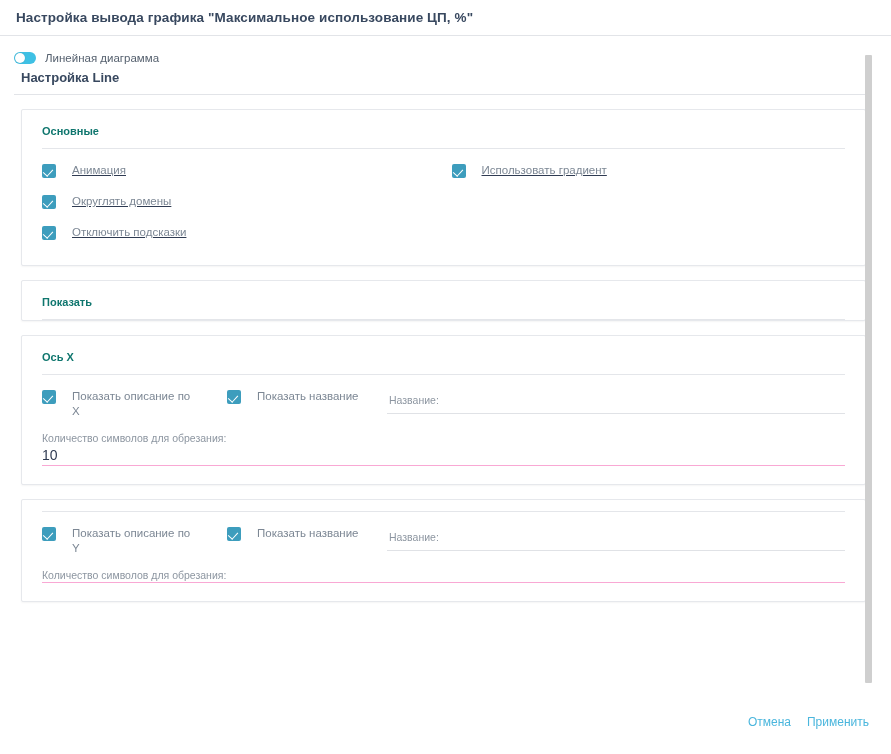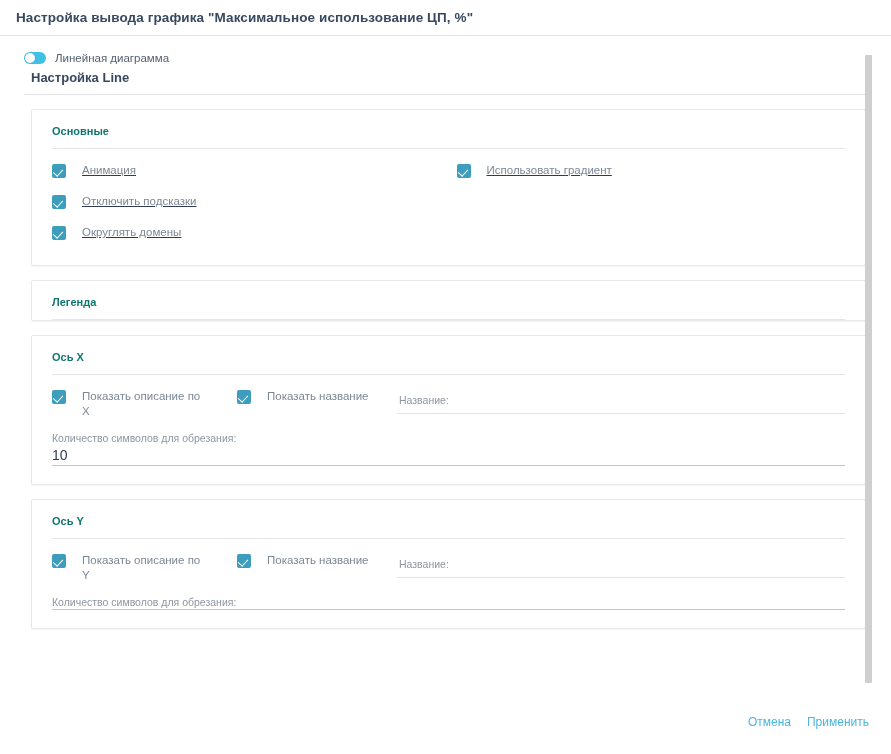--- a/index.html
+++ b/index.html
@@ -35,21 +35,20 @@
   }
 
   
   .dialog-body {
     position: absolute;
     top: 37px;
     left: 0;
     right: 0;
     bottom: 36px;
     overflow: hidden;
-    margin-left: 10px;
   }
 
   .scroll-area {
     position: absolute;
     inset: 0;
     padding: 0;
   }
 
   
   .toggle-row {
@@ -293,39 +292,39 @@
       <div class="card-rule"></div>
       <div class="card-inner">
         <div class="cb-grid">
           <div class="cb-col">
             <div class="cbrow">
               <div class="checkbox"></div>
               <div class="cb-label">Анимация</div>
             </div>
             <div class="cbrow">
               <div class="checkbox"></div>
+              <div class="cb-label">Округлять домены</div>
+            </div>
+            <div class="cbrow">
+              <div class="checkbox"></div>
               <div class="cb-label">Отключить подсказки</div>
             </div>
-            <div class="cbrow">
-              <div class="checkbox"></div>
-              <div class="cb-label">Округлять домены</div>
-            </div>
           </div>
           <div class="cb-col cb-col-right">
             <div class="cbrow">
               <div class="checkbox"></div>
               <div class="cb-label">Использовать градиент</div>
             </div>
           </div>
         </div>
       </div>
     </div>
 
     <div class="card">
-      <div class="card-header">Легенда</div>
+      <div class="card-header">Показать</div>
       <div class="card-rule"></div>
     </div>
 
     <div class="card">
       <div class="card-header">Ось X</div>
       <div class="card-rule"></div>
       <div class="card-inner">
         <div class="axis-row">
           <div class="axis-cb1">
             <div class="cbrow">
@@ -348,21 +347,20 @@
           </div>
         </div>
         <div class="trim-field">
           <div class="trim-label">Количество символов для обрезания:</div>
           <div class="trim-value">10</div>
         </div>
       </div>
     </div>
 
     <div class="card">
-      <div class="card-header">Ось Y</div>
       <div class="card-rule"></div>
       <div class="card-inner">
         <div class="axis-row">
           <div class="axis-cb1">
             <div class="cbrow">
               <div class="checkbox"></div>
               <div class="cb-label">Показать описание по
 Y</div>
             </div>
           </div>

